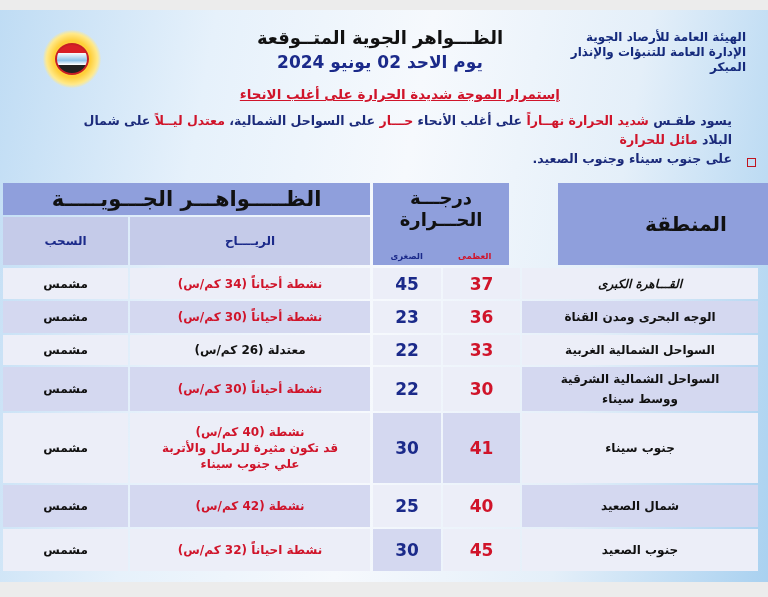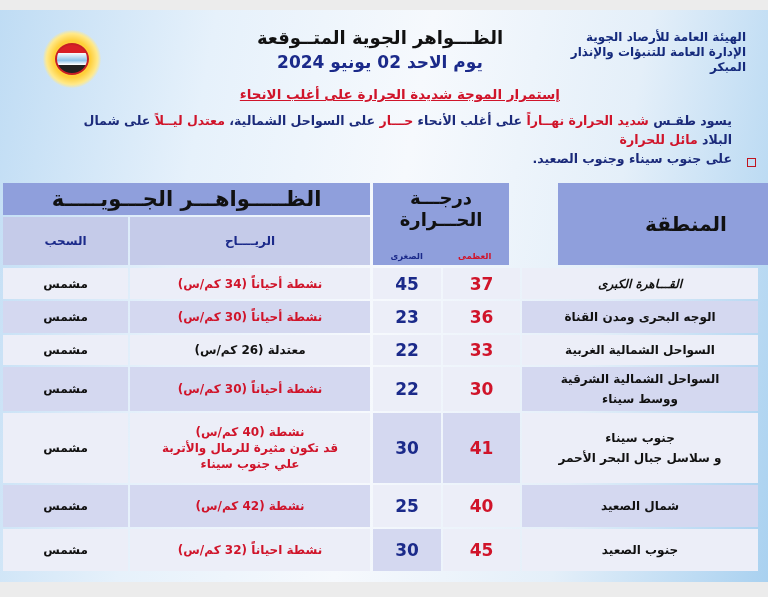--- a/index.html
+++ b/index.html
@@ -141,21 +141,20 @@
     <div>السواحل الشمالية الشرقية</div>
     <div>ووسط سيناء</div>
   </div>
   <div class="cell rowA maxv" style="left:443px;top:367px;width:77px;height:44px;">30</div>
   <div class="cell rowA minv" style="left:373px;top:367px;width:68px;height:44px;">22</div>
   <div class="cell rowB wind" style="left:130px;top:367px;width:240px;height:44px;">نشطة أحياناً (30 كم/س)</div>
   <div class="cell rowB cloud" style="left:3px;top:367px;width:125px;height:44px;">مشمس</div>
 
   <div class="cell rowA region" style="left:522px;top:413px;width:236px;height:70px;flex-direction:column;">
     <div>جنوب سيناء</div>
-    <div>و سلاسل جبال البحر الأحمر</div>
   </div>
   <div class="cell rowB maxv" style="left:443px;top:413px;width:77px;height:70px;">41</div>
   <div class="cell rowB minv" style="left:373px;top:413px;width:68px;height:70px;">30</div>
   <div class="cell rowA wind" style="left:130px;top:413px;width:240px;height:70px;flex-direction:column;">
     <div>نشطة (40 كم/س)</div>
     <div>قد تكون مثيرة للرمال والأتربة</div>
     <div>علي جنوب سيناء</div>
   </div>
   <div class="cell rowA cloud" style="left:3px;top:413px;width:125px;height:70px;">مشمس</div>
 

